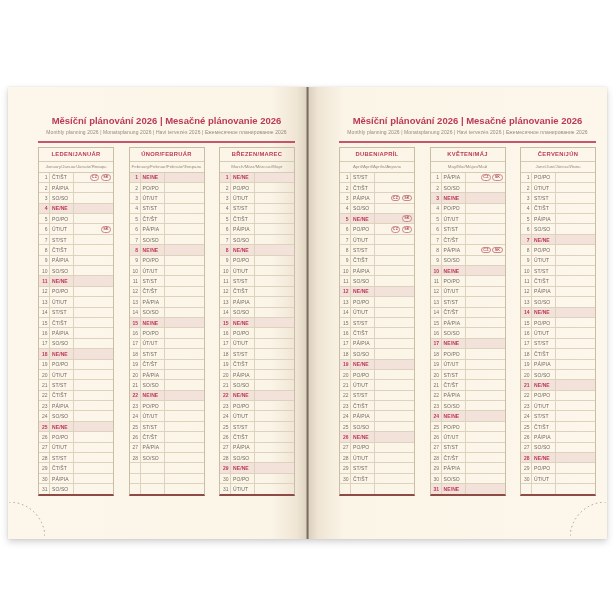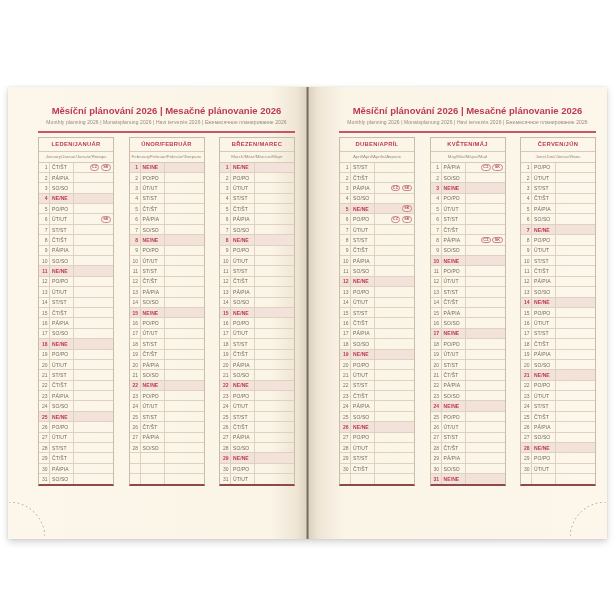--- a/index.html
+++ b/index.html
@@ -12,21 +12,21 @@
     position:absolute;left:8px;top:87px;width:599px;height:452px;
     display:flex;
     box-shadow:0 3px 7px rgba(0,0,0,.18), 0 0 2px rgba(0,0,0,.10);
   }
   .page{flex:1;position:relative;height:100%;}
   .page.left{background:linear-gradient(to right,#fdf7eb 0%,#fbf5e8 88%,#efe5d4 97%,#dfd4c1 100%);}
   .page.right{background:linear-gradient(to left,#fdf7eb 0%,#fbf5e8 88%,#efe5d4 97%,#dcd1be 100%);}
   .gutter{width:3px;background:linear-gradient(to right,#c6bfae,#7c766a 45%,#6d675c 55%,#beb6a5);}
   .content{position:absolute;left:30px;width:257px;top:0;}
   .ptitle{
-    margin-top:18px;text-align:center;white-space:nowrap;
+    margin-top:28px;text-align:center;white-space:nowrap;
     font-size:9.5px;line-height:12px;font-weight:bold;color:var(--accent);
   }
   .psub{
     margin-top:2px;text-align:center;white-space:nowrap;overflow:hidden;
     font-size:5px;line-height:7px;color:#95897a;letter-spacing:.1px;
   }
   .rule{margin-top:5px;height:1.5px;background:var(--accent);opacity:.85;}
   .months{display:flex;gap:14.5px;margin-top:4px;}
   .mtable{
     width:76px;box-sizing:border-box;

